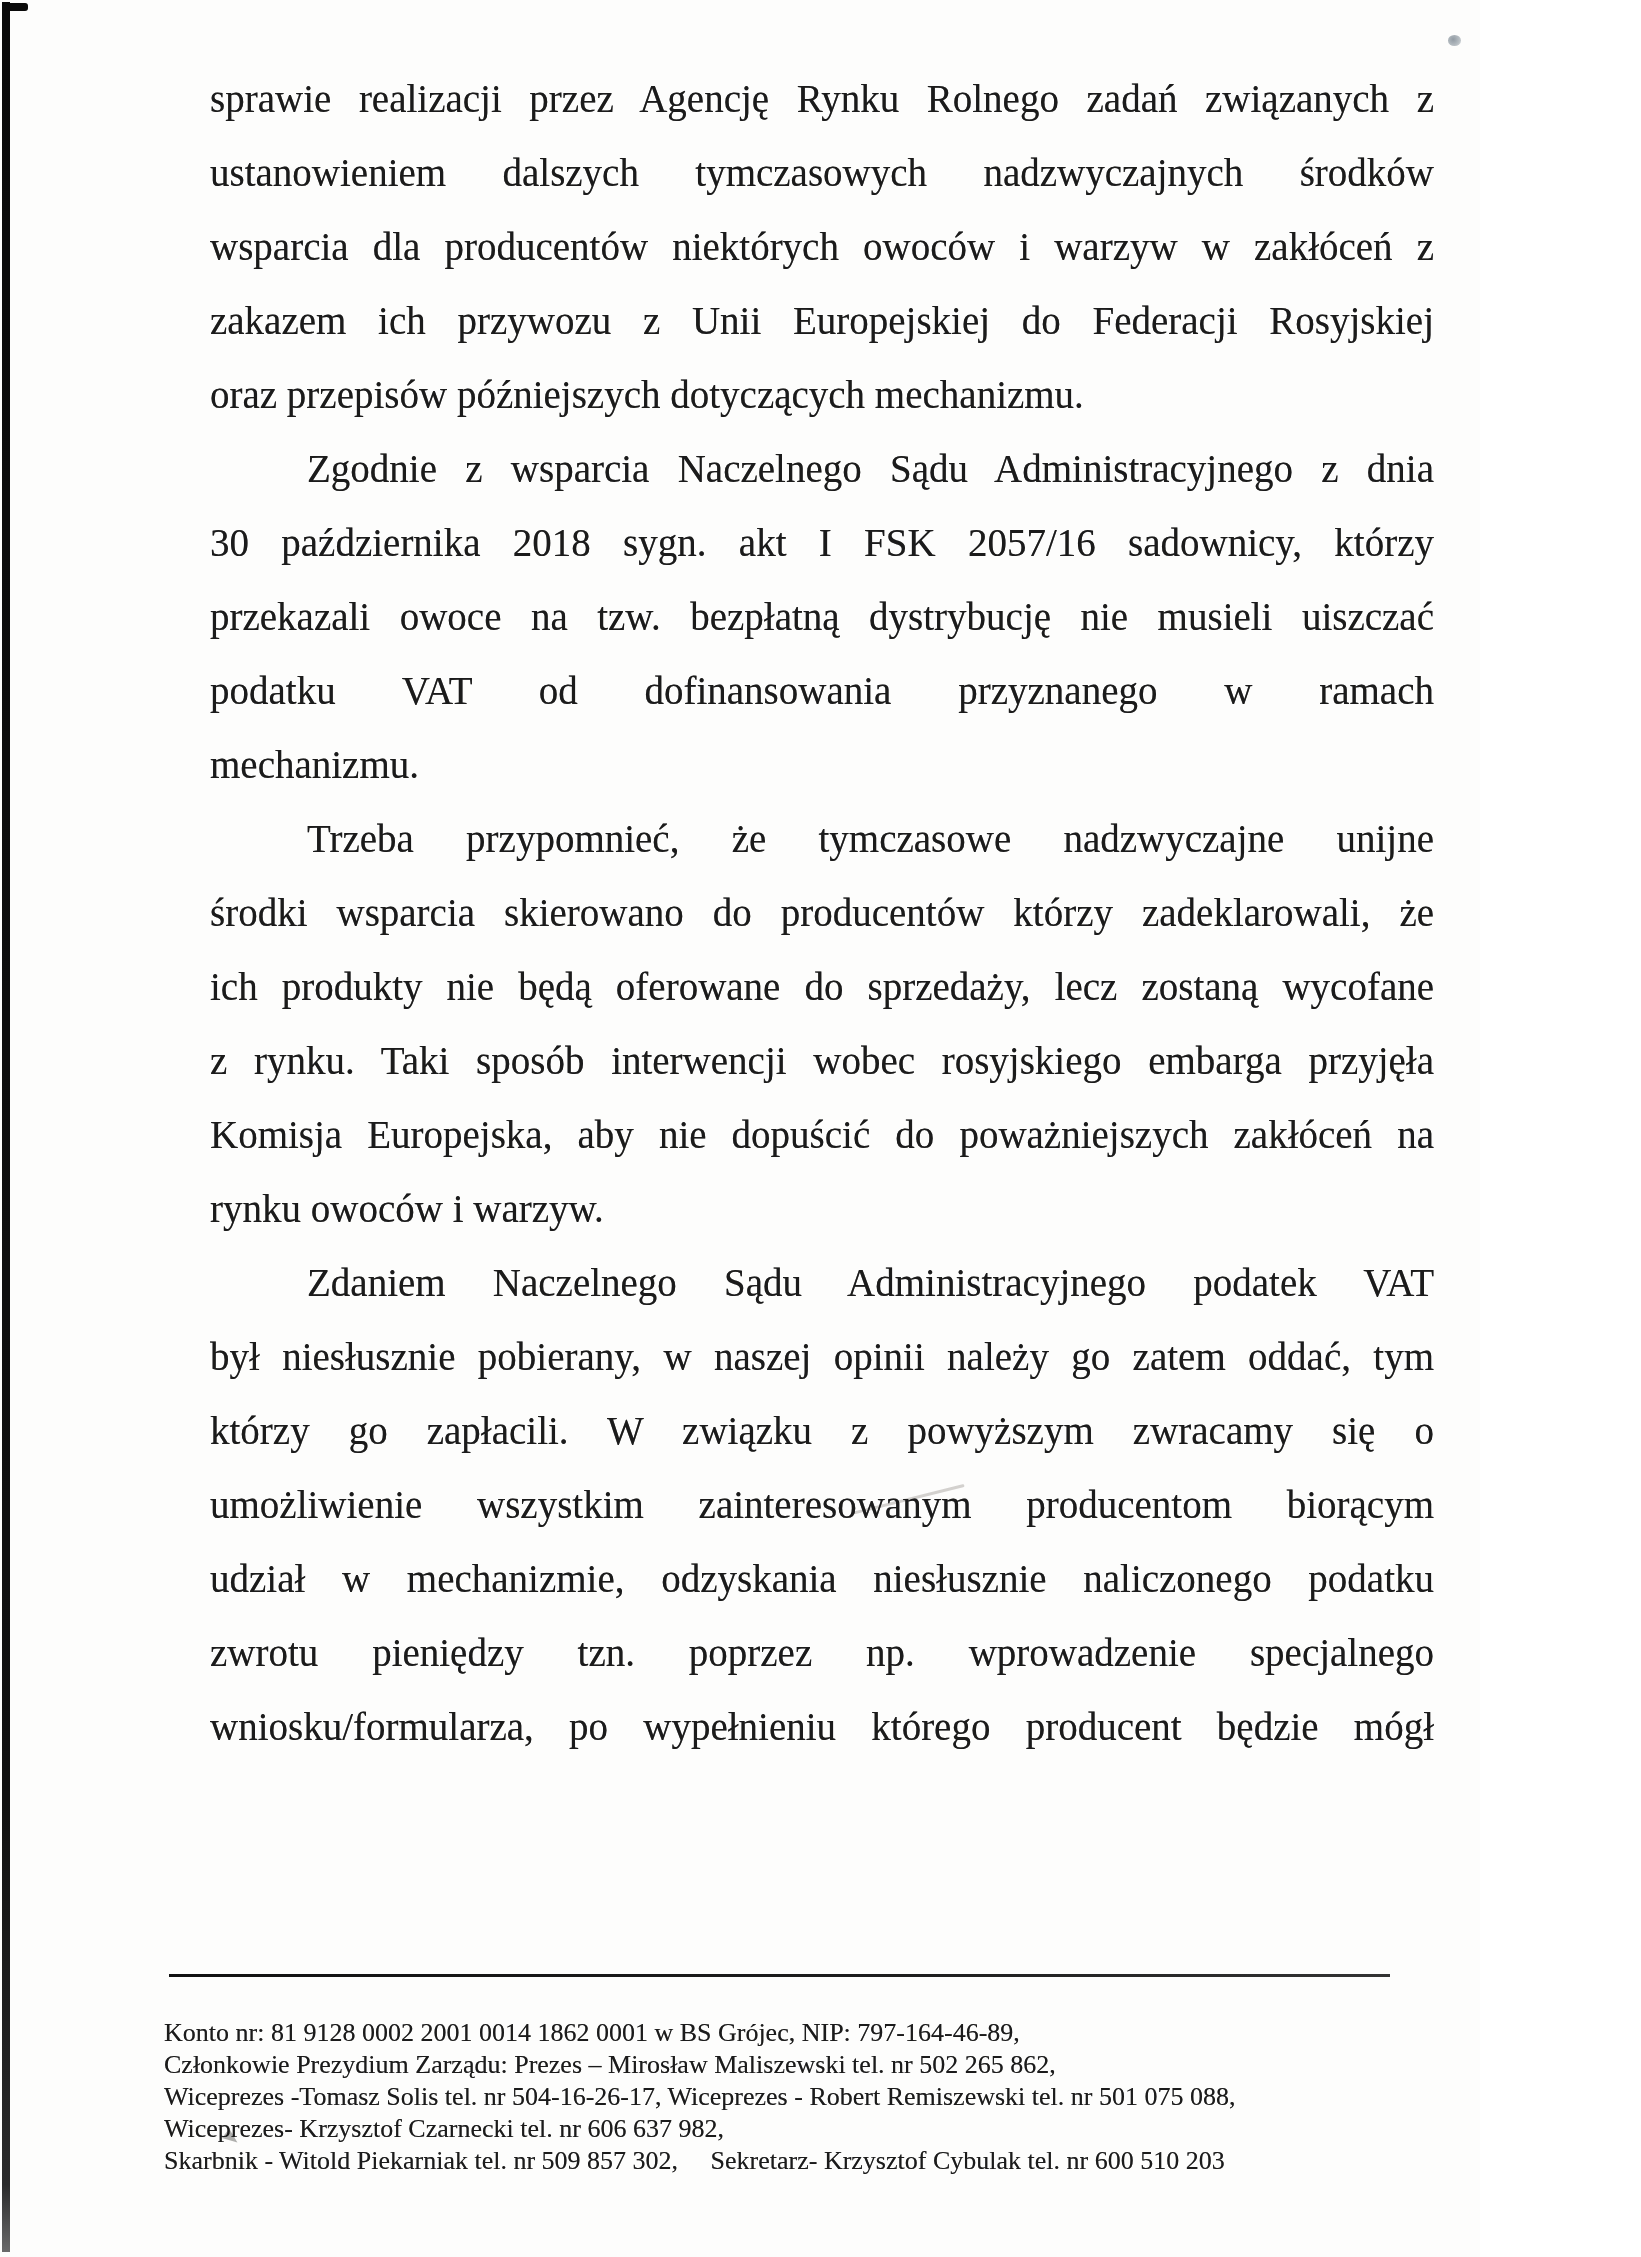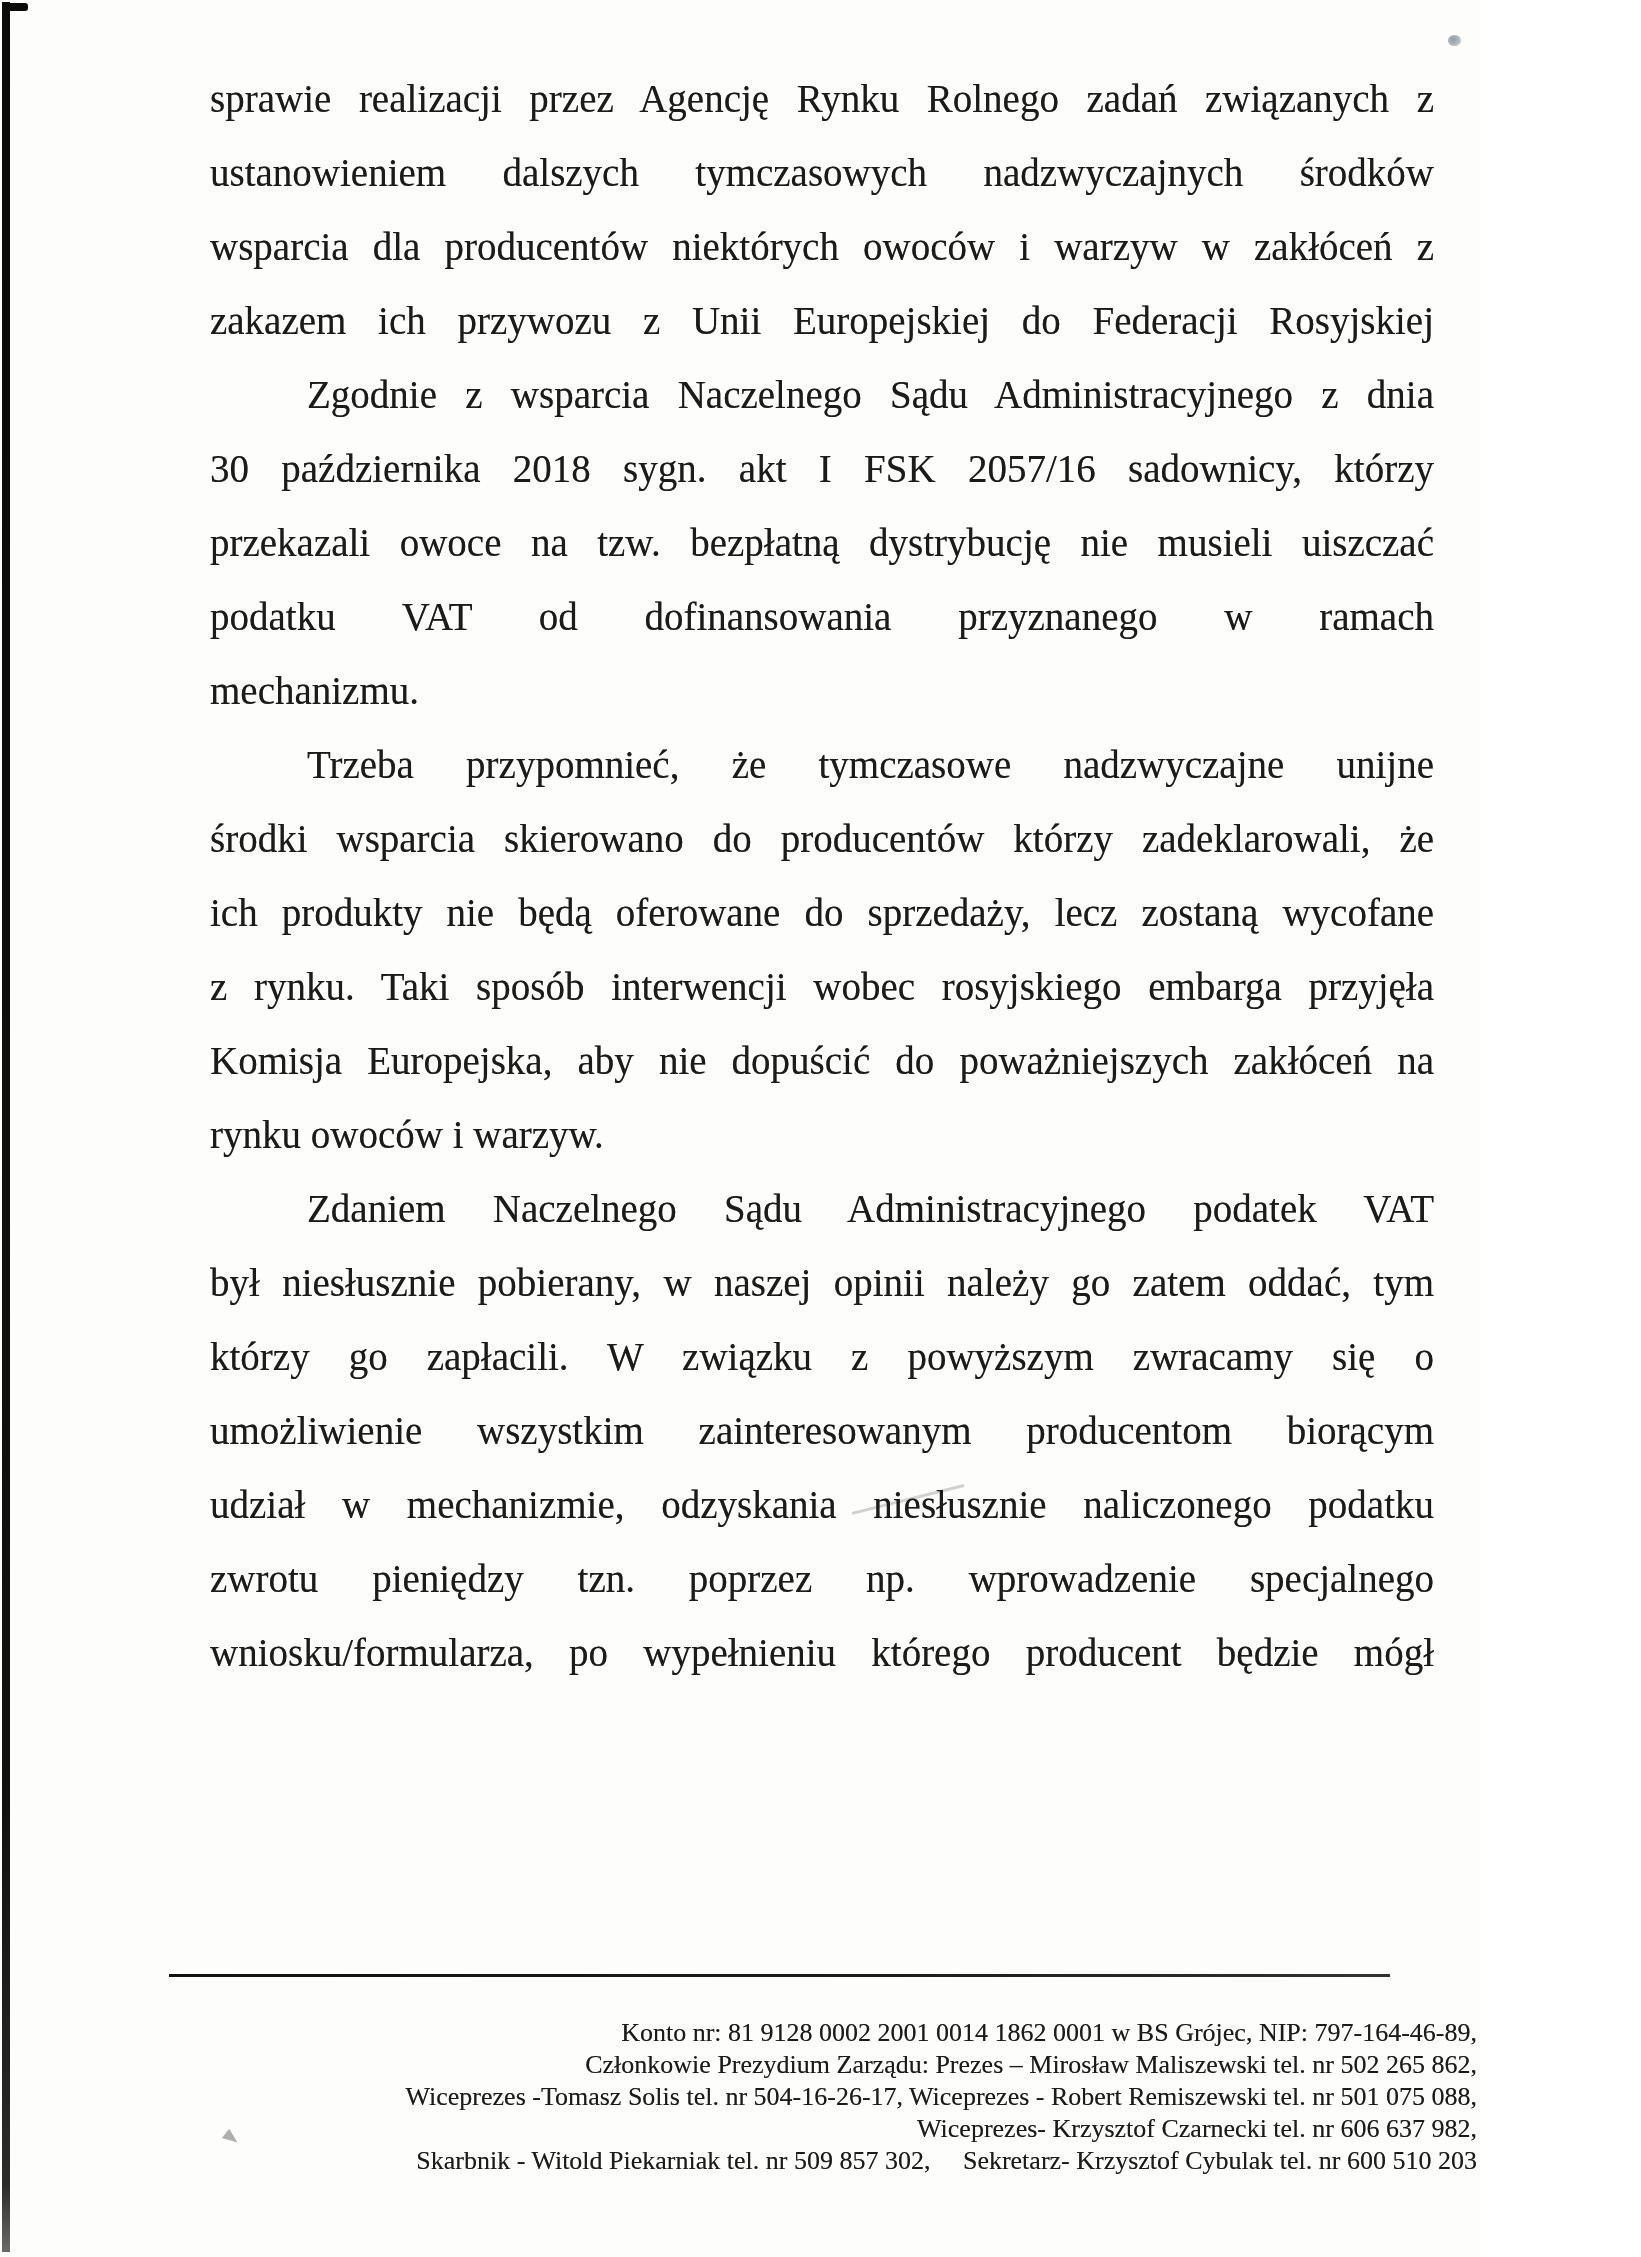--- a/index.html
+++ b/index.html
@@ -88,21 +88,21 @@
   .footer-rule {
     position: absolute;
     left: 169px; top: 1974px;
     width: 1221px; height: 2.9px;
     background: linear-gradient(to right, #111 0%, #1d1d1d 60%, #333 100%);
   }
   .footer {
     position: absolute;
     left: 164px; top: 2017px;
     width: 1313px;
-    text-align: right;
+    text-align: left;
     font-size: 26px;
     line-height: 32px;
     text-shadow: 0 0 0.5px rgba(10,10,10,0.5);
   }
 </style>
 </head>
 <body>
 
 <div class="page">
 
@@ -113,20 +113,21 @@
   <div class="scan-smudge-mid"></div>
   <div class="scan-smudge-footer"></div>
 
   <div class="body-text">
 
     <div class="para">
       <div class="line">sprawie realizacji przez Agencję Rynku Rolnego zadań związanych z</div>
       <div class="line">ustanowieniem dalszych tymczasowych nadzwyczajnych środków</div>
       <div class="line">wsparcia dla producentów niektórych owoców i warzyw w zakłóceń z</div>
       <div class="line">zakazem ich przywozu z Unii Europejskiej do Federacji Rosyjskiej</div>
+      <div class="line last">oraz przepisów późniejszych dotyczących mechanizmu.</div>
     </div>
 
     <div class="para">
       <div class="line indent">Zgodnie z wsparcia Naczelnego Sądu Administracyjnego z dnia</div>
       <div class="line">30 października 2018 sygn. akt I FSK 2057/16 sadownicy, którzy</div>
       <div class="line">przekazali owoce na tzw. bezpłatną dystrybucję nie musieli uiszczać</div>
       <div class="line">podatku VAT od dofinansowania przyznanego w ramach</div>
       <div class="line last">mechanizmu.</div>
     </div>
 

